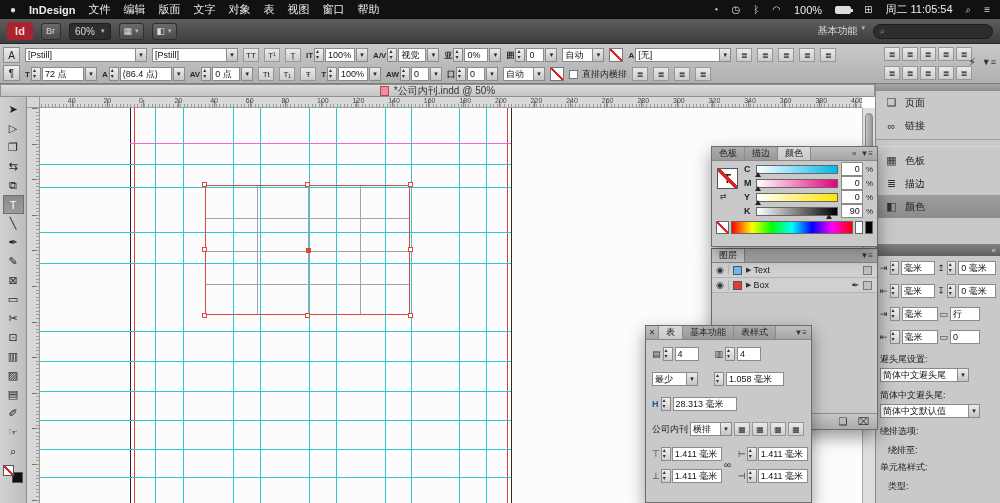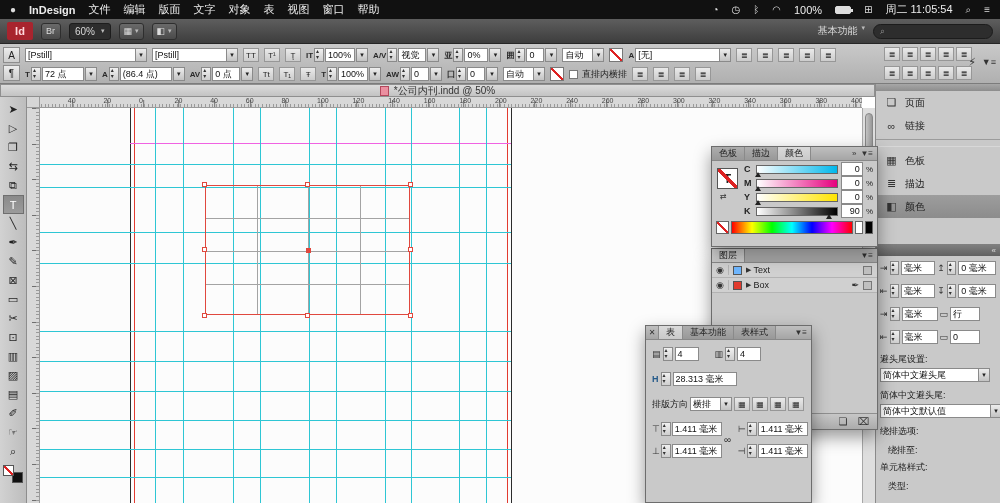--- a/index.html
+++ b/index.html
@@ -542,26 +542,26 @@
         <span class="ud">
           <i class="u"></i>
           <i class="d"></i>
         </span>
         <span class="vb" style="width:36px">毫米</span>
       <span class="pg">▭</span>
         <span class="vb" style="width:30px">0</span>
     </div>
     <div class="plabel">避头尾设置:</div>
     <span class="combo pcombo">
-        <span class="vb" style="width:98px">简体中文避头尾</span>
+        <span class="vb" style="width:77px">简体中文避头尾</span>
         <span class="ddb"></span>
       </span>
     <div class="plabel">简体中文避头尾:</div>
     <span class="combo pcombo">
-        <span class="vb" style="width:110px">简体中文默认值</span>
+        <span class="vb" style="width:88px">简体中文默认值</span>
         <span class="ddb"></span>
       </span>
     <div class="plabel">绕排选项:</div>
     <div class="plabel ind">绕排至:</div>
     <div class="plabel">单元格样式:</div>
     <div class="plabel ind">类型:</div>
   </div>
 </div>
 
 <div class="panel" id="layersPanel">
@@ -666,29 +666,41 @@
       <span class="vb" style="width:24px">4</span>
       <span class="gap"></span>
       <span class="pg">▥</span>
       <span class="ud">
           <i class="u"></i>
           <i class="d"></i>
         </span>
       <span class="vb" style="width:24px">4</span>
     </div>
     <div class="tprow">
+      <span class="combo">
+          <span class="vb" style="width:34px">最少</span>
+          <span class="ddb"></span>
+        </span>
+      <span class="gap"></span>
+      <span class="ud">
+          <i class="u"></i>
+          <i class="d"></i>
+        </span>
+      <span class="vb" style="width:58px">1.058 毫米</span>
+    </div>
+    <div class="tprow">
       <span class="pg" style="color:#245a8a;font-weight:bold">H</span>
       <span class="ud">
           <i class="u"></i>
           <i class="d"></i>
         </span>
       <span class="vb" style="width:64px">28.313 毫米</span>
     </div>
     <div class="tprow">
-      <span>排版方向</span>
+      <span>公司内刊</span>
       <span class="combo">
           <span class="vb" style="width:30px">横排</span>
           <span class="ddb"></span>
         </span>
       <span class="ib">▦</span>
       <span class="ib">▦</span>
       <span class="ib">▦</span>
       <span class="ib">▦</span>
     </div>
     <div class="insets">

